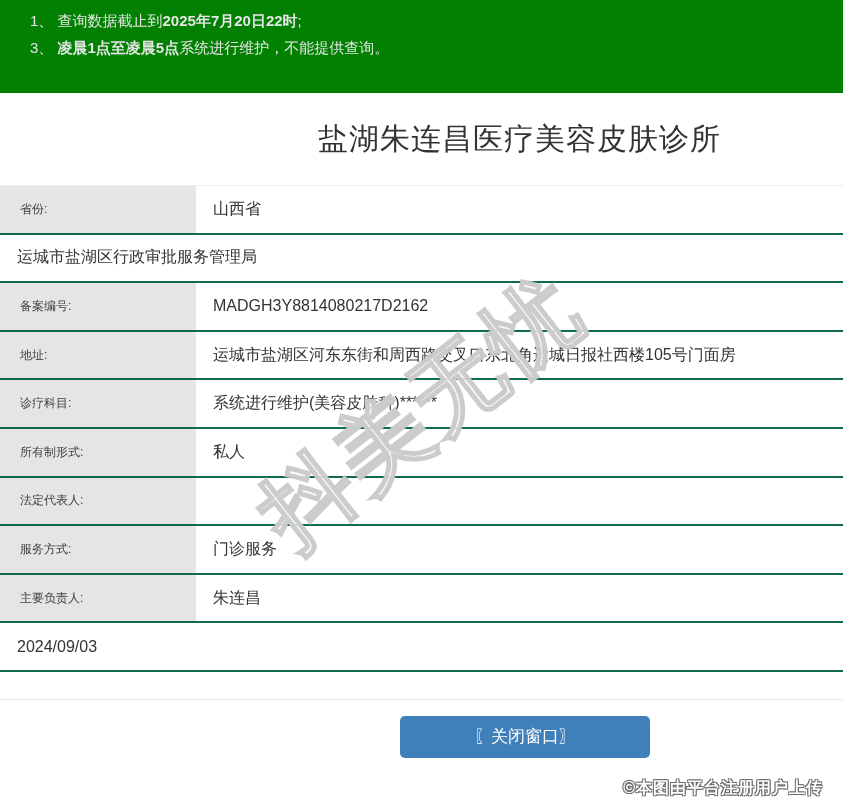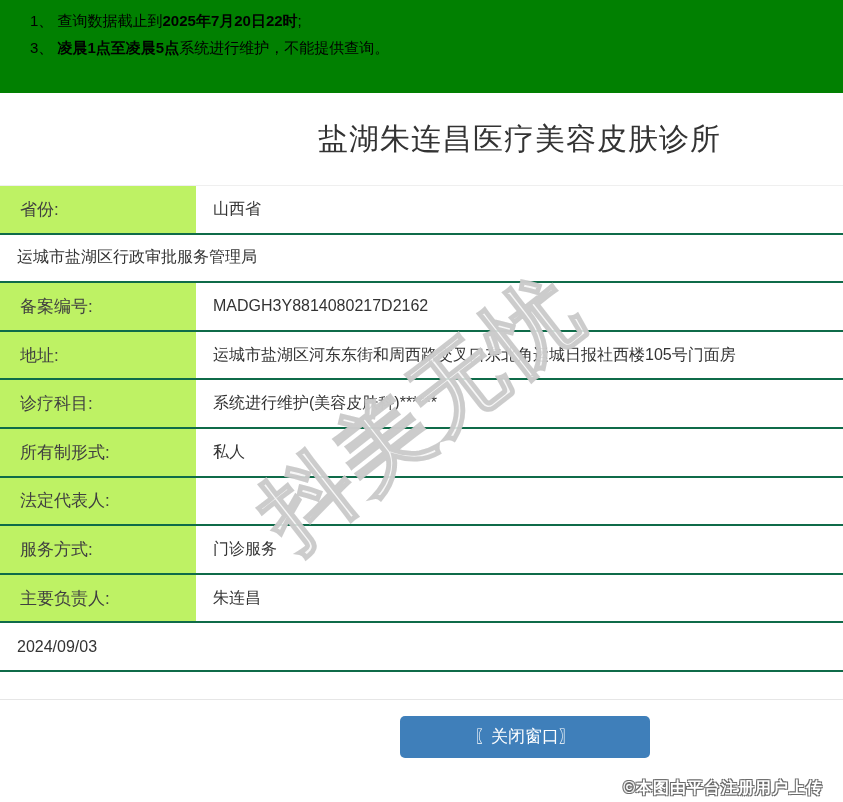--- a/index.html
+++ b/index.html
@@ -8,21 +8,21 @@
     overflow: hidden;
     background: #ffffff;
     font-family: "Liberation Sans", "DejaVu Sans", sans-serif;
     position: relative;
   }
   
   .notice-banner {
     box-sizing: border-box;
     width: 843px; height: 93px;
     background: #018001;
-    color: #000000;
+    color: #e5e5e5;
     padding: 7px 10px 0 30px;
     font-size: 15px;
     line-height: 27px;
   }
   .notice-line { white-space: nowrap; }
   .notice-line b { font-weight: bold; }
   
   .page-title {
     margin: 24px 0 0 196px;
     text-align: center;
@@ -41,25 +41,25 @@
   .info-row {
     box-sizing: border-box;
     display: flex;
     align-items: stretch;
     height: 48.6px;
     border-bottom: 2px solid #0f6b49;
   }
   .info-label {
     box-sizing: border-box;
     width: 196px;
-    background: #bef264;
+    background: #e5e5e5;
     padding-left: 20px;
     display: flex;
     align-items: center;
-    font-size: 17px;
+    font-size: 12px;
     color: #404040;
   }
   .info-value {
     box-sizing: border-box;
     flex: 1;
     padding-left: 17px;
     display: flex;
     align-items: center;
     font-size: 16px;
     color: #333333;

